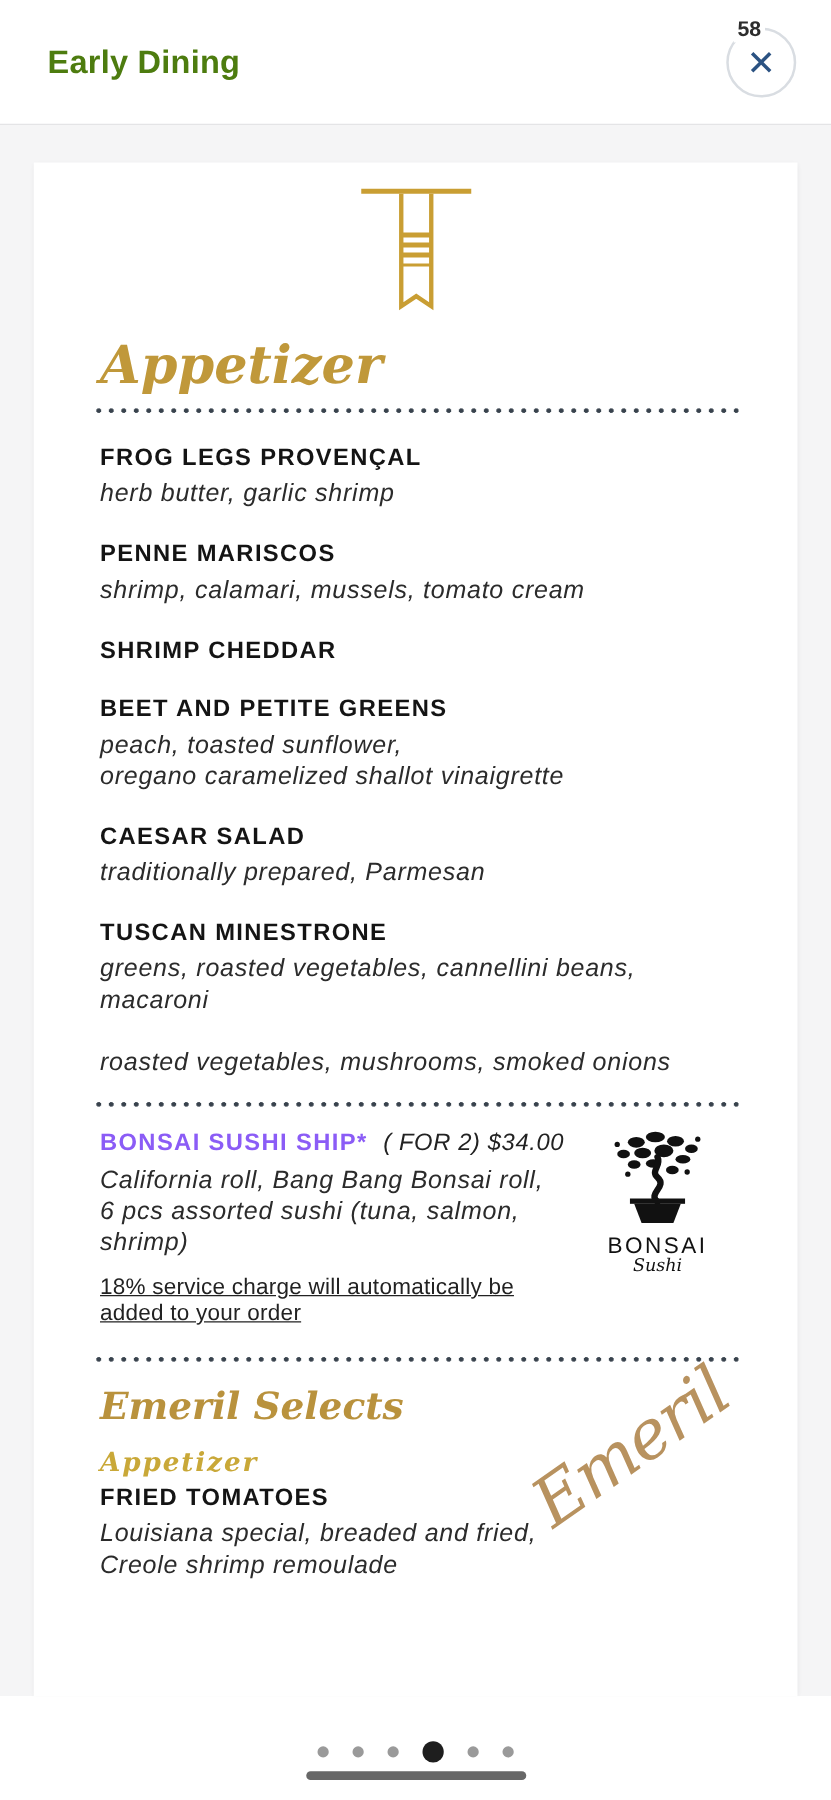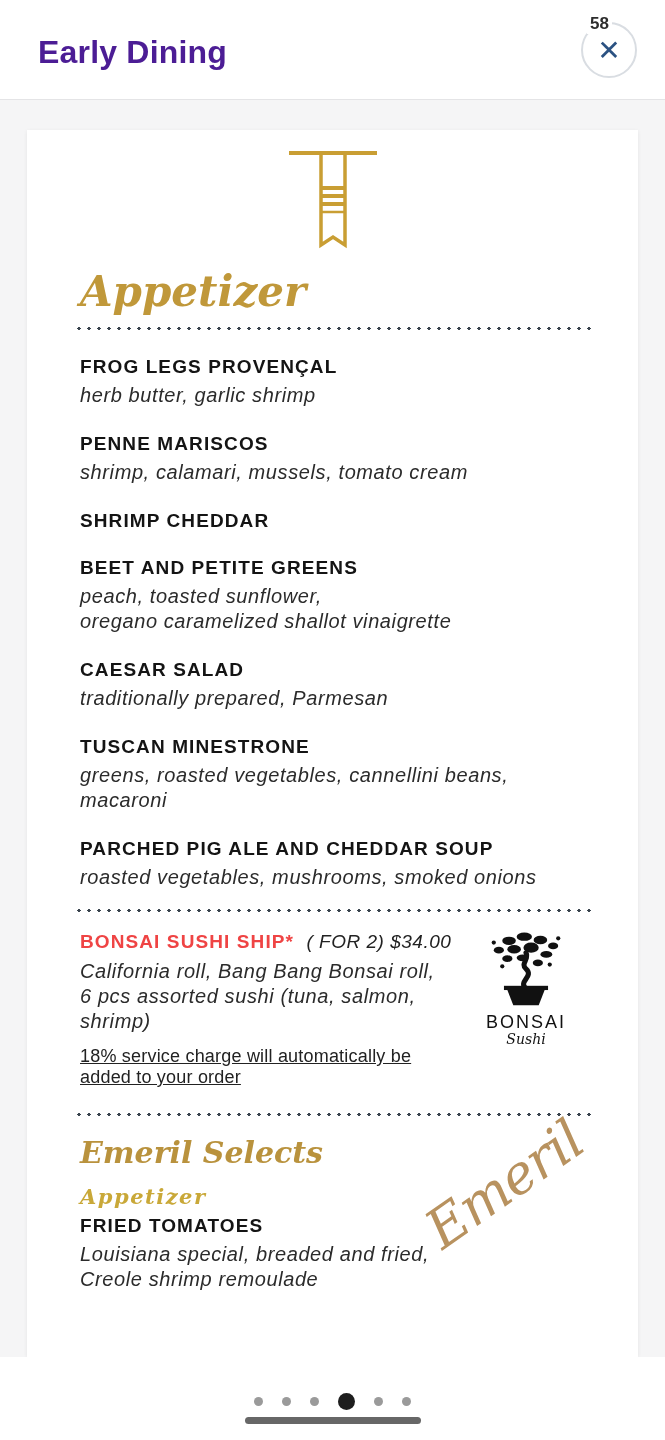--- a/index.html
+++ b/index.html
@@ -13,21 +13,21 @@
 
   
   .app-header {
     position: absolute; top: 0; left: 0; right: 0; height: 100px;
     background: #ffffff;
     border-bottom: 1px solid #e4e4e6;
     z-index: 3;
   }
   .app-title {
     position: absolute; left: 38px; top: 34px;
-    font-size: 32px; font-weight: bold; color: #4c1d95;
+    font-size: 26px; font-weight: bold; color: #4d7c0f;
     letter-spacing: 0.2px;
   }
   .close-btn {
     position: absolute; right: 22px; top: 18px;
     width: 62px; height: 62px; cursor: pointer;
   }
   .close-ring {
     position: absolute; left: 0; top: 4px;
     width: 56px; height: 56px; border-radius: 50%;
     border: 2px solid #d9dde2;
@@ -83,21 +83,21 @@
     letter-spacing: 0.6px; line-height: 1.25; white-space: pre-line;
   }
 
   .sep-after-items { margin-top: 18px; }
 
   
   .featured-row { display: flex; margin-top: 18px; }
   .featured-text { flex: 1 1 auto; }
   .featured-title-line { margin-bottom: 6px; }
   .featured-name {
-    font-size: 19px; font-weight: bold; color: #ef4444; letter-spacing: 1.1px;
+    font-size: 19px; font-weight: bold; color: #8b5cf6; letter-spacing: 1.1px;
   }
   .featured-note {
     font-size: 19px; font-style: italic; color: #222; margin-left: 8px;
     letter-spacing: 0.5px;
   }
   .bonsai-logo { width: 118px; flex: 0 0 auto; text-align: center; margin-top: -2px; }
   .bonsai-word {
     font-size: 18px; color: #111; letter-spacing: 2px; margin-top: 1px;
     font-family: "Liberation Sans", sans-serif;
   }
@@ -194,21 +194,20 @@
     </div>
     <div class="menu-item">
       <div class="item-name">CAESAR SALAD</div>
       <div class="item-desc">traditionally prepared, Parmesan</div>
     </div>
     <div class="menu-item">
       <div class="item-name">TUSCAN MINESTRONE</div>
       <div class="item-desc">greens, roasted vegetables, cannellini beans, macaroni</div>
     </div>
     <div class="menu-item">
-      <div class="item-name">PARCHED PIG ALE AND CHEDDAR SOUP</div>
       <div class="item-desc">roasted vegetables, mushrooms, smoked onions</div>
     </div>
 
     <div class="dotted sep-after-items"></div>
 
     <div class="featured-row">
       <div class="featured-text">
         <div class="featured-title-line">
           <span class="featured-name">BONSAI SUSHI SHIP*</span>
           <span class="featured-note">( FOR 2) $34.00</span>

